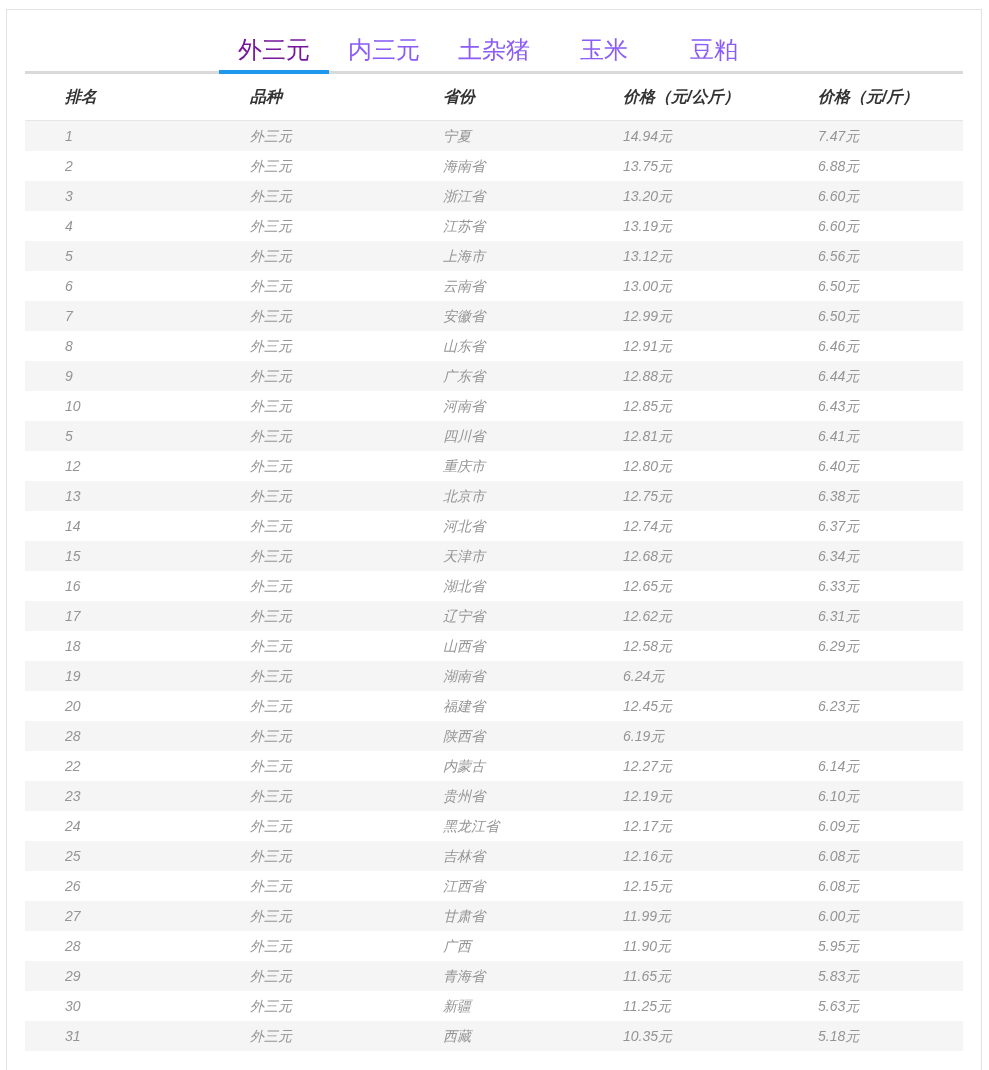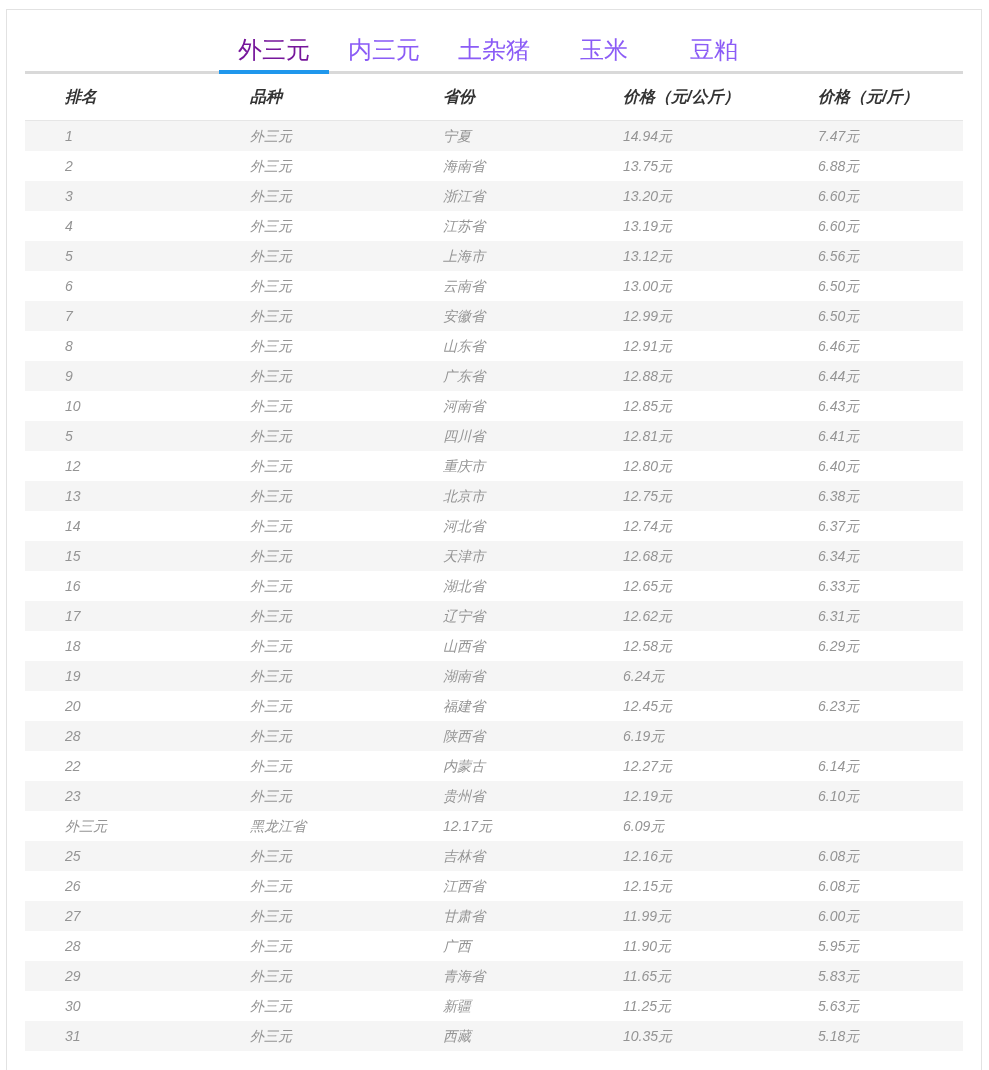--- a/index.html
+++ b/index.html
@@ -248,20 +248,21 @@
           <div class="cell">6.14元</div>
         </div>
         <div class="row odd">
           <div class="cell">23</div>
           <div class="cell">外三元</div>
           <div class="cell">贵州省</div>
           <div class="cell">12.19元</div>
           <div class="cell">6.10元</div>
         </div>
         <div class="row">
+          <div class="cell">24</div>
           <div class="cell">外三元</div>
           <div class="cell">黑龙江省</div>
           <div class="cell">12.17元</div>
           <div class="cell">6.09元</div>
         </div>
         <div class="row odd">
           <div class="cell">25</div>
           <div class="cell">外三元</div>
           <div class="cell">吉林省</div>
           <div class="cell">12.16元</div>

